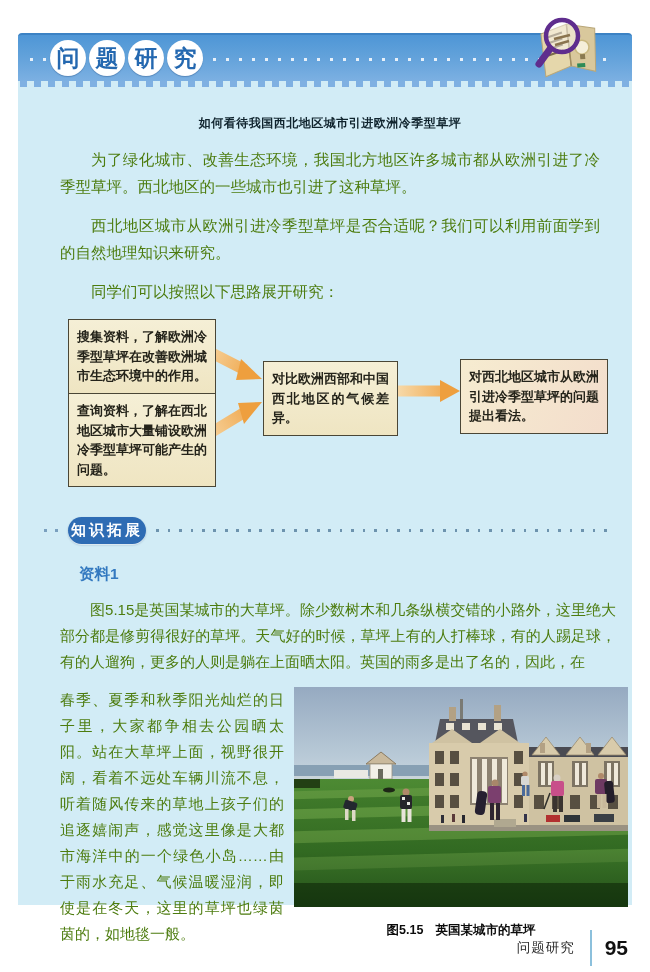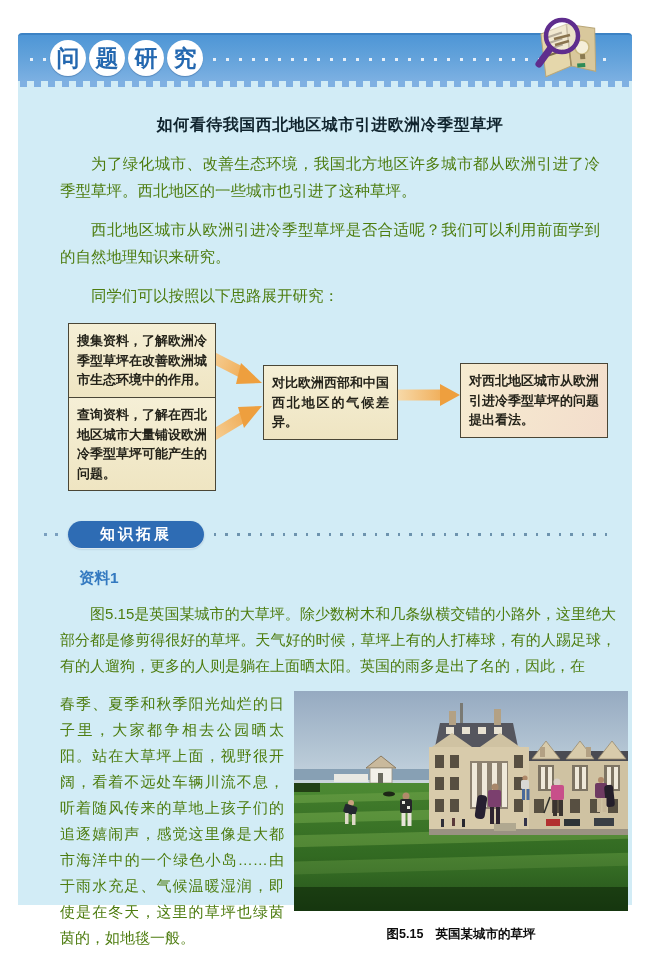--- a/index.html
+++ b/index.html
@@ -17,21 +17,21 @@
   .dots-left{left:12px;width:30px;}
   .dots-right{left:182px;width:408px;}
   .badge-circles{position:absolute;left:32px;top:5px;display:flex;gap:3px;}
   .badge-circle{width:36px;height:36px;border-radius:50%;background:#ffffff;
     display:flex;align-items:center;justify-content:center;
     font-weight:bold;font-size:23px;color:#2468b0;box-shadow:0 1px 1px rgba(30,70,120,.35);}
   .header-icon{position:absolute;right:24px;top:-21px;width:76px;height:68px;}
 
   
   .content{position:absolute;left:18px;top:79px;width:614px;height:826px;background:#d2ecf6;z-index:1;}
-  .doc-title{margin:36px 20px 0 30px;text-align:center;font-weight:bold;font-size:16px;color:#10242e;
+  .doc-title{margin:36px 20px 0 30px;text-align:center;font-weight:bold;font-size:12px;color:#10242e;
     letter-spacing:.5px;}
   .paras{margin:14px 20px 0 30px;}
   .para{margin:12px;font-family:Liberation Sans, sans-serif;font-size:15.5px;line-height:27px;color:#4d7c0f;
     text-align:justify;}
   .indent{text-indent:2em;}
 
   
   .flowchart{position:relative;margin:10px 20px 0 30px;height:172px;}
   .fc-box{position:absolute;border:1.5px solid #4a4636;padding:7px 8px;
     font-weight:bold;font-size:13px;line-height:19.5px;color:#24231a;
@@ -40,21 +40,21 @@
   .fc-box2{left:20px;top:76px;width:130px;}
   .fc-box3{left:215px;top:44px;width:117px;}
   .fc-box4{left:412px;top:42px;width:130px;background:linear-gradient(115deg,#f6ecd0,#f3ddcc);}
   .fc-arrows{position:absolute;inset:0;width:100%;height:100%;}
 
   
   .kx-row{margin:28px 18px 0 26px;display:flex;align-items:center;}
   .kx-predots{width:18px;height:3px;margin-right:6px;
     background:repeating-linear-gradient(90deg,#7aa0bf 0 3px,transparent 3px 11px);}
   .kx-pill{background:#2e6cb4;color:#ffffff;font-weight:bold;font-size:15px;letter-spacing:3px;
-    padding:4px 32px;border-radius:15px;box-shadow:0 1px 0 rgba(255,255,255,.6),0 1px 2px rgba(20,60,110,.3);}
+    padding:4px 3px;border-radius:15px;box-shadow:0 1px 0 rgba(255,255,255,.6),0 1px 2px rgba(20,60,110,.3);}
   .kx-dotline{flex:1;height:3px;margin-left:10px;
     background:repeating-linear-gradient(90deg,#6d93ae 0 2.5px,transparent 2.5px 11.5px);}
 
   .resource-label{margin:20px 20px 0 30px;text-indent:2em;font-weight:bold;font-size:15.5px;color:#3379c0;}
   .resource-body{margin:4px 4px 0 30px;}
   .figure-float{float:right;width:334px;margin:0 0 0 10px;}
   .figure-photo{display:block;width:334px;height:220px;}
   .figure-caption{margin-top:15px;text-align:center;font-weight:bold;font-size:12.5px;color:#0c0c0c;}
   .figure-caption .cap-label{margin-right:12px;}
   .resource-body .para{font-size:15px;line-height:26px;}
@@ -290,14 +290,19 @@
         </svg>
         <div class="figure-caption">
           <span class="cap-label">图5.15</span><span>英国某城市的草坪</span>
         </div>
       </div>
 
       <p class="para">春季、夏季和秋季阳光灿烂的日子里，大家都争相去公园晒太阳。站在大草坪上面，视野很开阔，看着不远处车辆川流不息，听着随风传来的草地上孩子们的追逐嬉闹声，感觉这里像是大都市海洋中的一个绿色小岛……由于雨水充足、气候温暖湿润，即使是在冬天，这里的草坪也绿茵茵的，如地毯一般。</p>
     </div>
   </div>
 
+  <div class="footer">
+    <span class="footer-section">问题研究</span>
+    <span class="footer-divider"></span>
+    <span class="footer-page">95</span>
+  </div>
 
 </div>
 
 </body></html>

